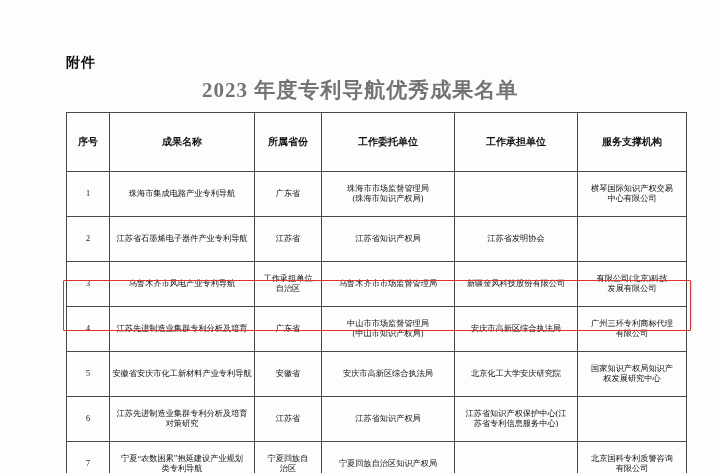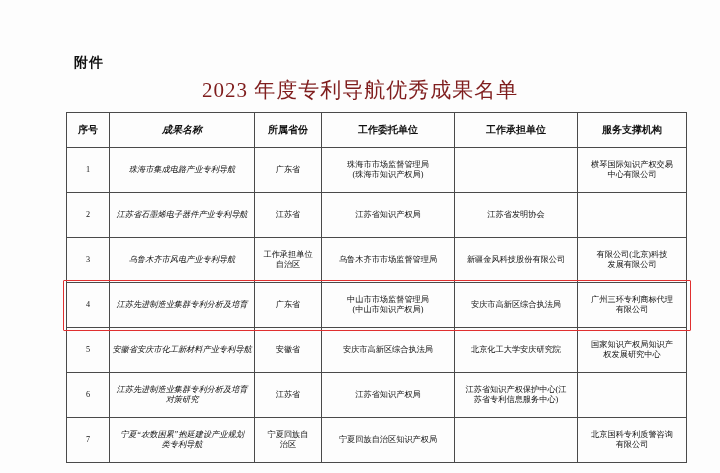--- a/index.html
+++ b/index.html
@@ -21,32 +21,31 @@
     background: #fdfdfd;
   }
   .attachment-label {
     position: absolute;
     left: 66px;
     top: 54px;
     font-size: 14px;
     font-weight: bold;
     letter-spacing: 1px;
     color: #111;
-    margin-left: 8px;
   }
   .doc-title {
     position: absolute;
     left: 0;
     right: 0;
     top: 76px;
     text-align: center;
     font-size: 21px;
-    font-weight: normal;
+    font-weight: bold;
     letter-spacing: 1px;
-    color: #7f1d1d;
+    color: #737373;
     font-family: "Liberation Serif", "DejaVu Serif", serif;
   }
   .table-wrap {
     position: absolute;
     left: 66px;
     top: 112px;
     width: 590px;
   }
   table.main {
     border-collapse: collapse;
@@ -60,27 +59,27 @@
     border: 1px solid #4a4a4a;
     text-align: center;
     vertical-align: middle;
     padding: 3px 2px;
     color: #111;
   }
   table.main thead th {
     font-size: 10px;
     font-weight: bold;
     height: 26px;
-    padding: 4px 2px;
+    padding: 16px 2px;
   }
   table.main tbody td {
     height: 38px;
   }
   .col-0 { width: 38px; }
-  .col-1 { width: 140px; font-style: italic; }
+  .col-1 { width: 140px; }
   .col-2 { width: 62px; }
   .col-3 { width: 128px; }
   .col-4 { width: 118px; margin-left: 42px; }
   .col-5 { width: 104px; }
 
   .cell-lines span {
     display: block;
   }
   tr.highlighted td {
     position: relative;

